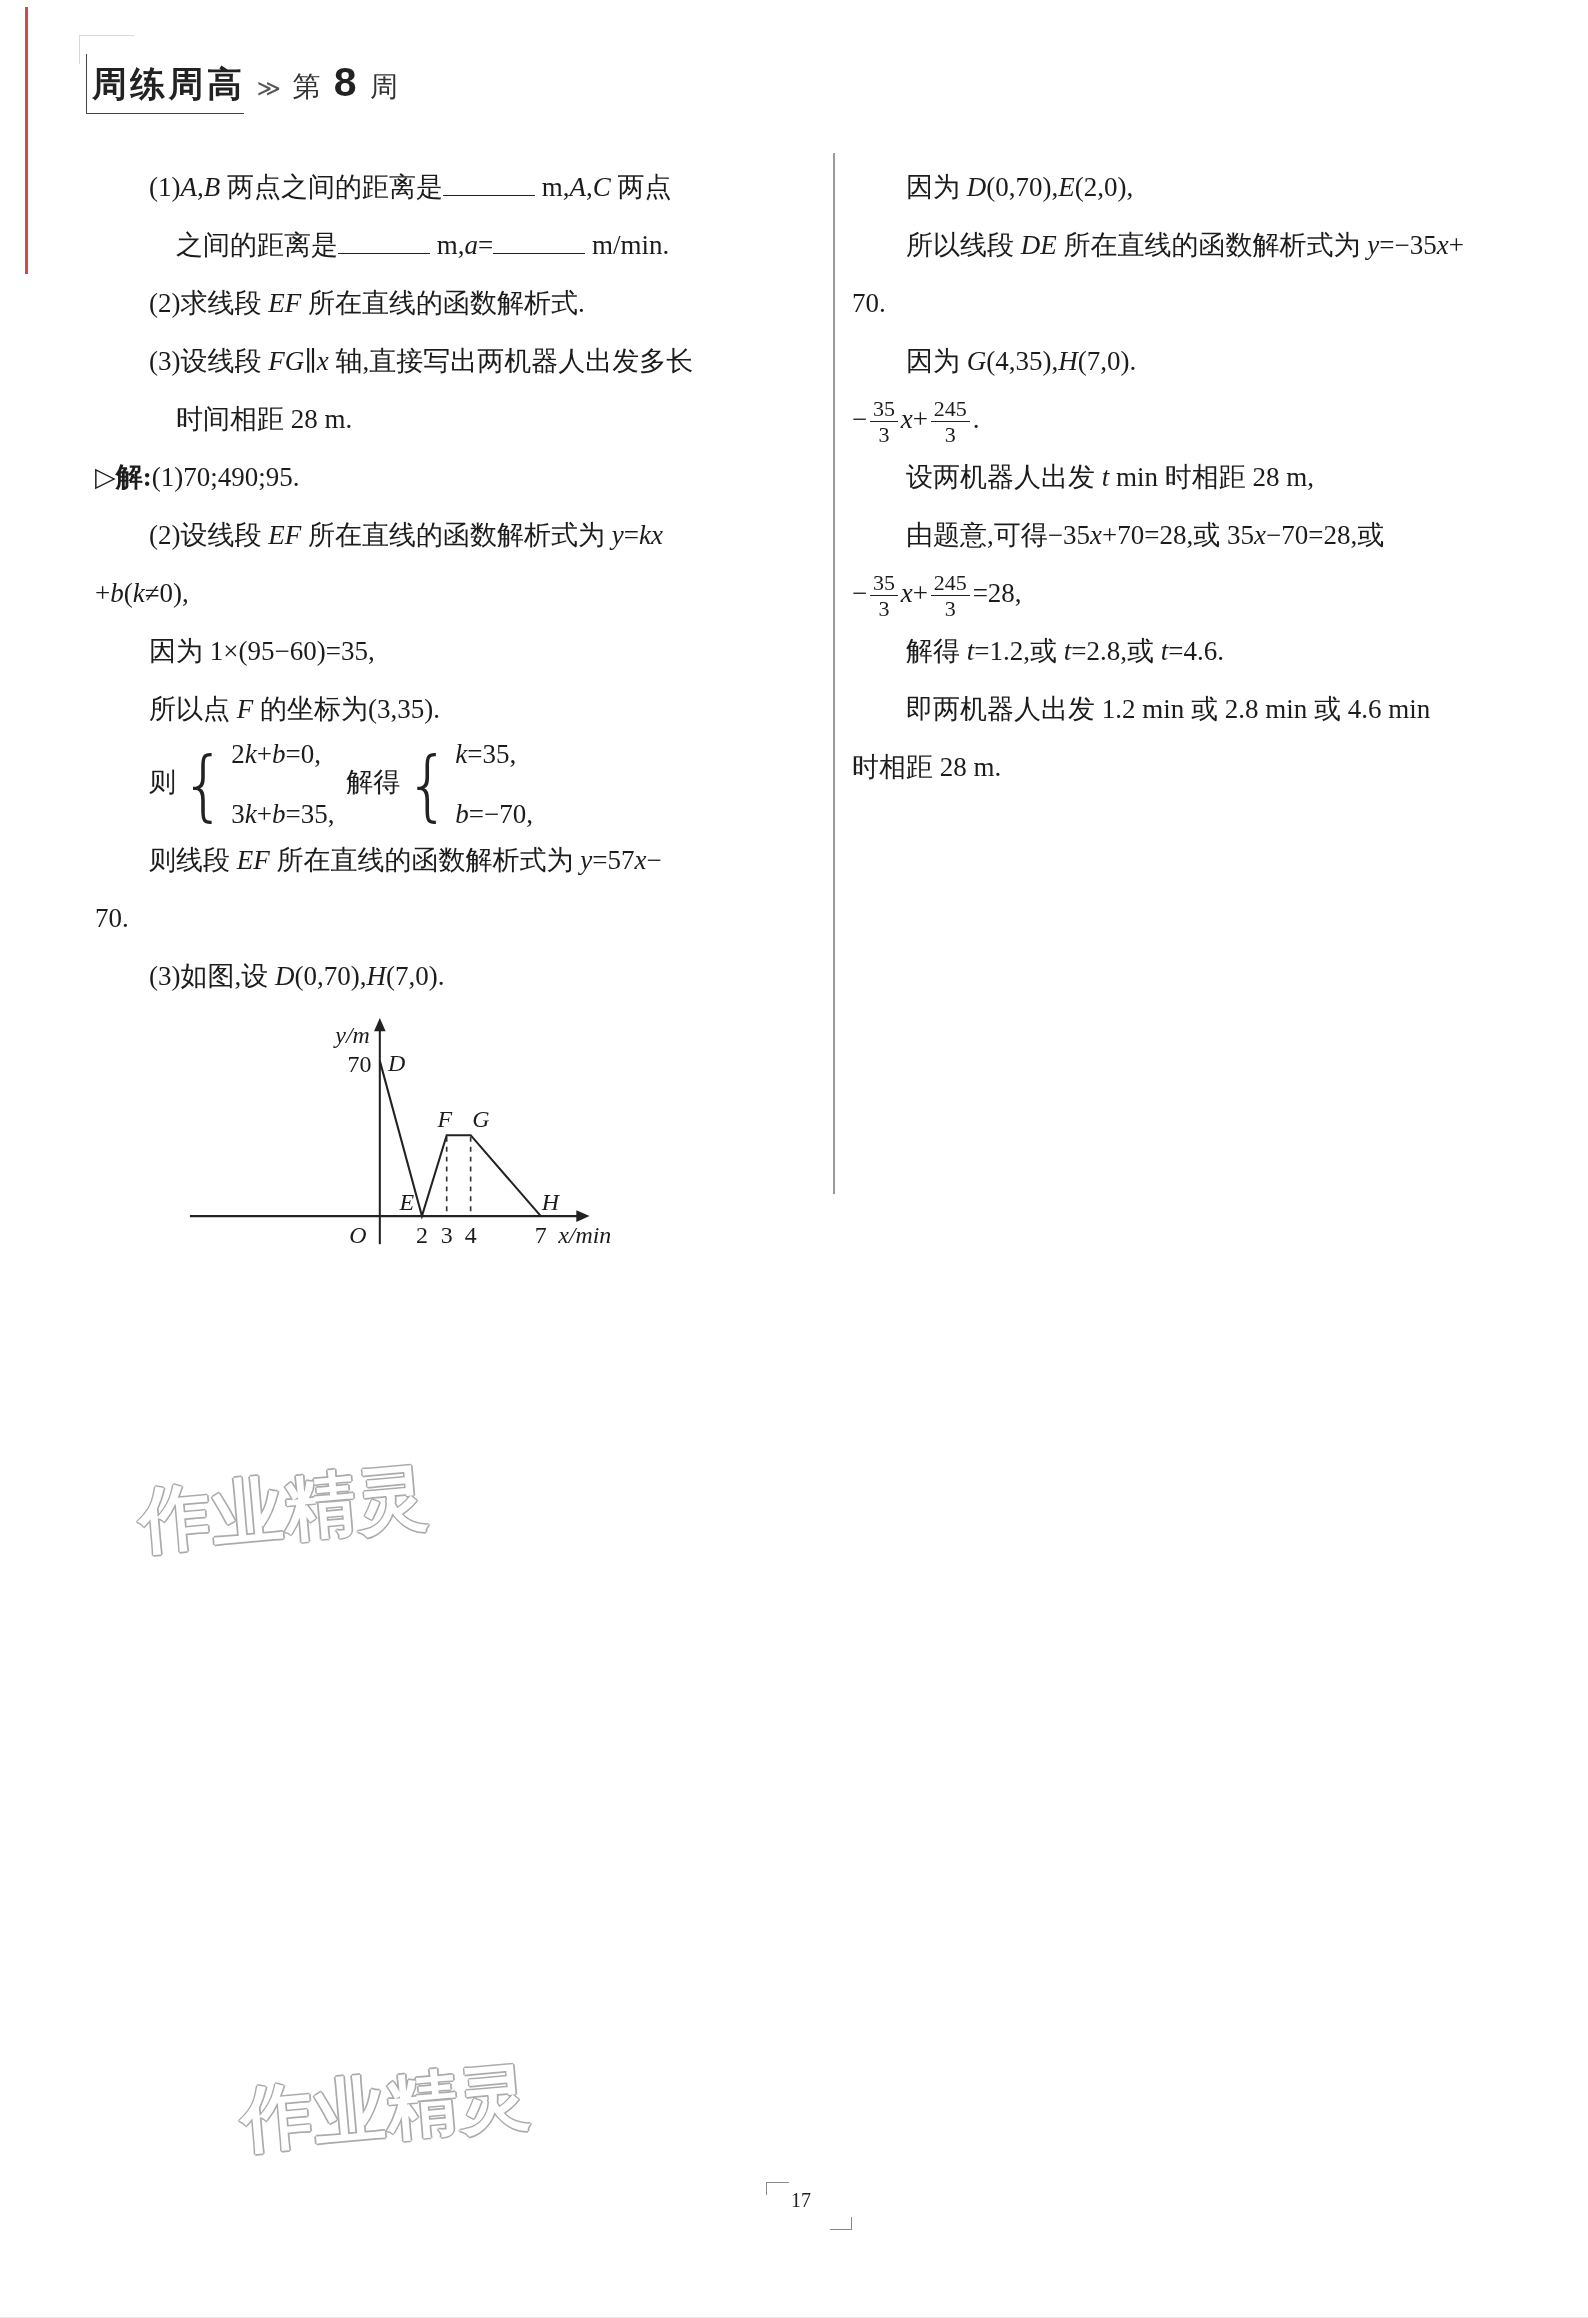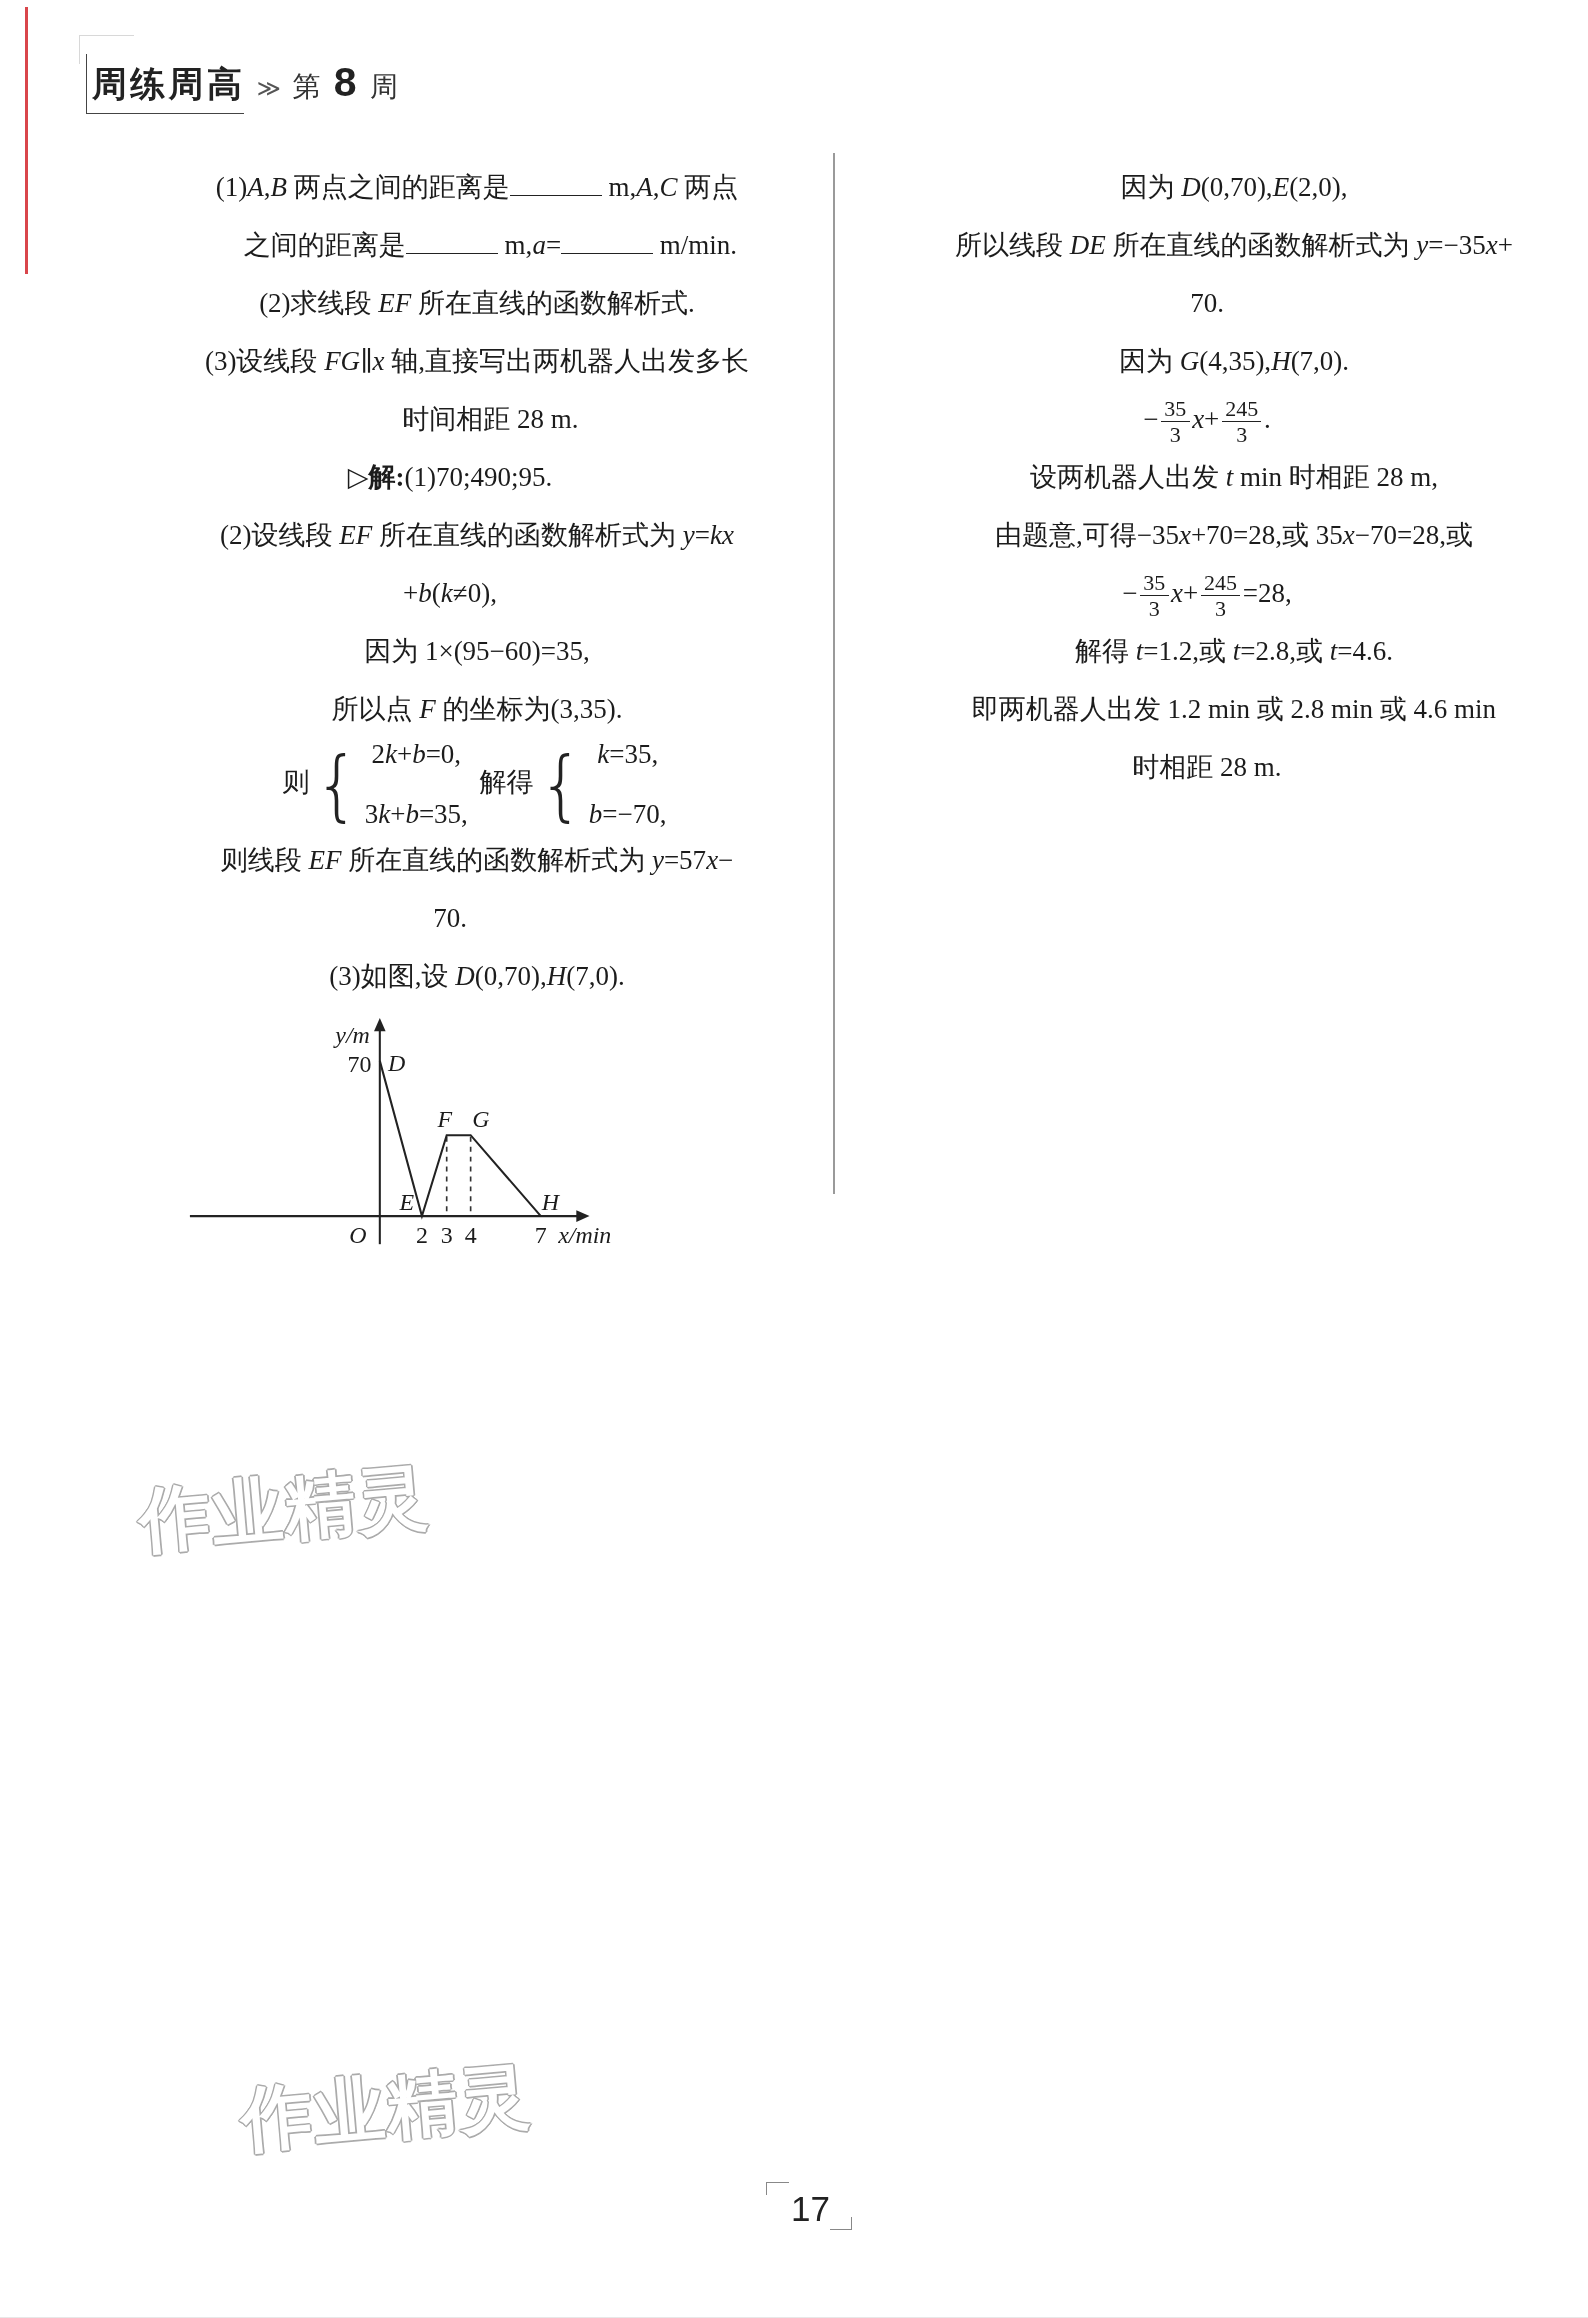--- a/index.html
+++ b/index.html
@@ -20,21 +20,21 @@
               border-left:1.7px solid #444;border-bottom:1.7px solid #444;}
   .corner-ghost{position:absolute;left:79px;top:35px;width:54px;height:28px;
                 border-left:1.7px solid #d8d8d8;border-top:1.7px solid #d8d8d8;}
 
   
   .col{position:absolute;width:710px;font-size:27px;}
   .col-left{left:95px;top:158px;}
   .col-right{left:852px;top:158px;}
   .divider{position:absolute;left:833px;top:153px;width:1.7px;height:1041px;background:#9a9a9a;}
 
-  .line{line-height:58px;white-space:pre;text-align:center;}
+  .line{line-height:58px;white-space:pre;}
   .line span{white-space:pre;}
   .it{font-style:italic;}
   .bold{font-weight:bold;}
 
   .blank{display:inline-block;height:3.3px;border-bottom:1.7px solid #222;vertical-align:baseline;}
 
   .frac{display:inline-flex;flex-direction:column;align-items:center;vertical-align:middle;
         font-size:22px;line-height:1.15;margin:0 2.5px;}
   .frac .n{border-bottom:1.7px solid #222;padding:0 3.3px;}
   .frac .d{padding:0 3.3px;}
@@ -53,22 +53,22 @@
   
   .wm{position:absolute;font-family:"Liberation Sans","DejaVu Sans",sans-serif;font-weight:bold;
       font-size:71px;letter-spacing:1.7px;color:#ffffff;
       text-shadow:1.7px 0 #ababab,-1.7px 0 #ababab,0 1.7px #ababab,0 -1.7px #ababab,
                   0.8px 0.8px #ababab,-0.8px -0.8px #ababab,0.8px -0.8px #ababab,-0.8px 0.8px #ababab;}
   .wm1{left:139px;top:1462px;transform:rotate(-5deg);}
   .wm2{left:241px;top:2061px;transform:rotate(-5deg);}
 
   
   .pagenum{position:absolute;left:766px;top:2182px;width:86px;height:48px;}
-  .pagenum .val{position:absolute;left:25px;top:6.6px;font-size:35px;
-                font-family:Liberation Sans, sans-serif;color:#222;}
+  .pagenum .val{position:absolute;left:25px;top:6.6px;font-size:20px;
+                font-family:Liberation Serif, serif;color:#222;}
   .pn-tl{position:absolute;left:0;top:0;width:21.5px;height:11.6px;
          border-left:1.7px solid #888;border-top:1.7px solid #888;}
   .pn-br{position:absolute;right:0;bottom:0;width:21.5px;height:11.6px;
          border-right:1.7px solid #888;border-bottom:1.7px solid #888;}
 </style>
 </head>
 <body>
 
 <div class="page">
 

